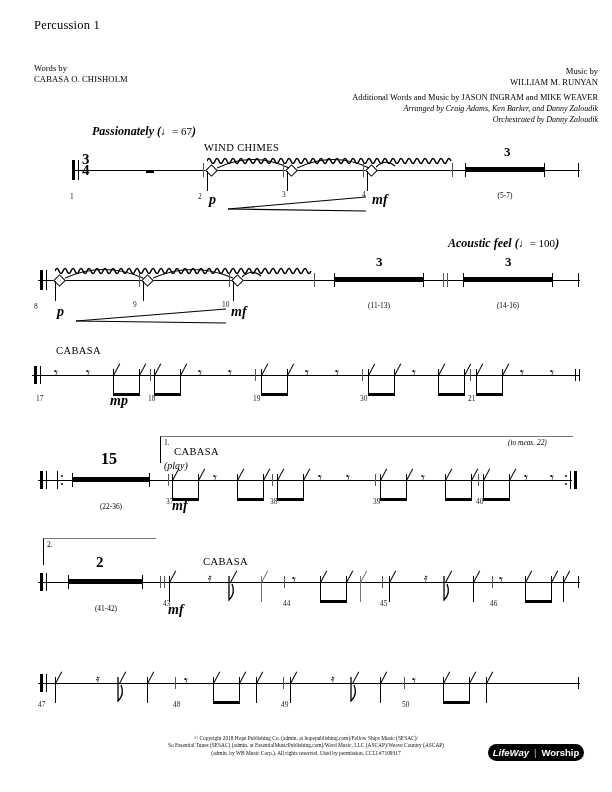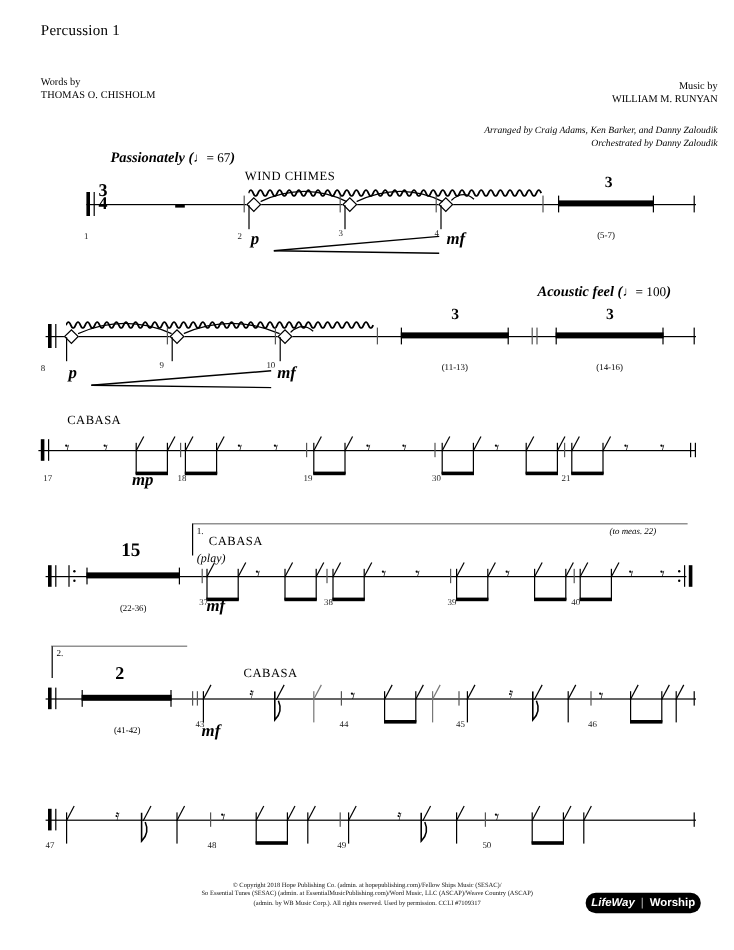--- a/index.html
+++ b/index.html
@@ -70,27 +70,28 @@
 </style>
 </head>
 <body>
 
 <div class="pg">
 
   <div class="part-name">Percussion 1</div>
 
   <div class="words-by">
     <div>Words by</div>
-    <div class="l2">THOMAS O. CHISHOLM</div>
+    <div class="l2">CABASA O. CHISHOLM</div>
   </div>
 
   <div class="music-by">
     <div>Music by</div>
     <div>WILLIAM M. RUNYAN</div>
   </div>
+  <div class="addl">Additional Words and Music by JASON INGRAM and MIKE WEAVER</div>
   <div class="arr">Arranged by Craig Adams, Ken Barker, and Danny Zaloudik</div>
   <div class="orch">Orchestrated by Danny Zaloudik</div>
 
   <div class="sys" id="sys1" style="top:130px;height:95px;">
 
     <div class="tempo" style="left:92px;top:-6px;">
       <span>Passionately</span>
       (<span class="num">♩</span><span class="num">= 67</span>)
     </div>
 

